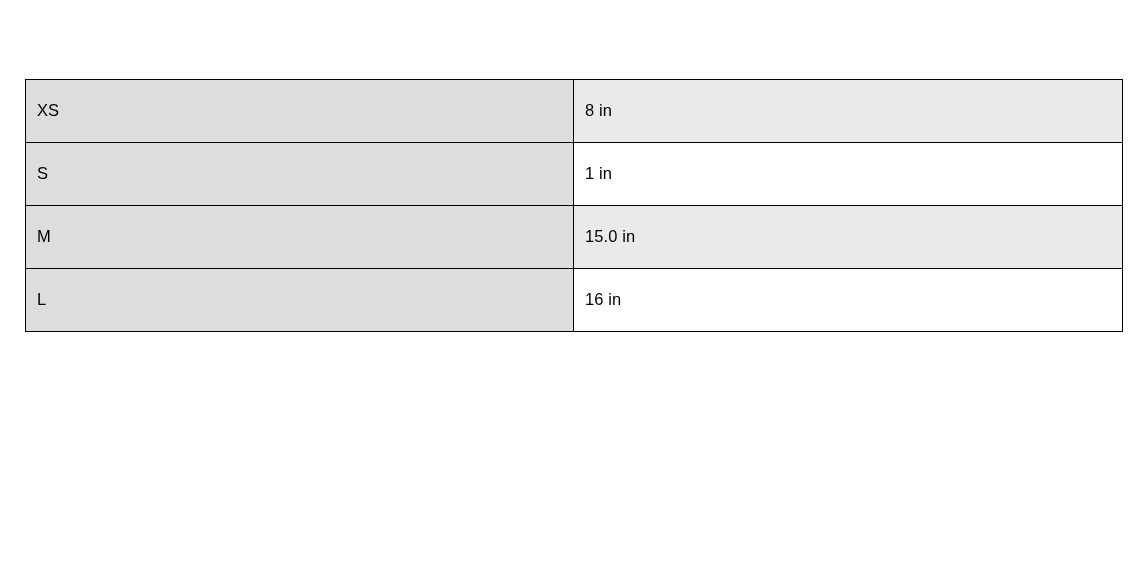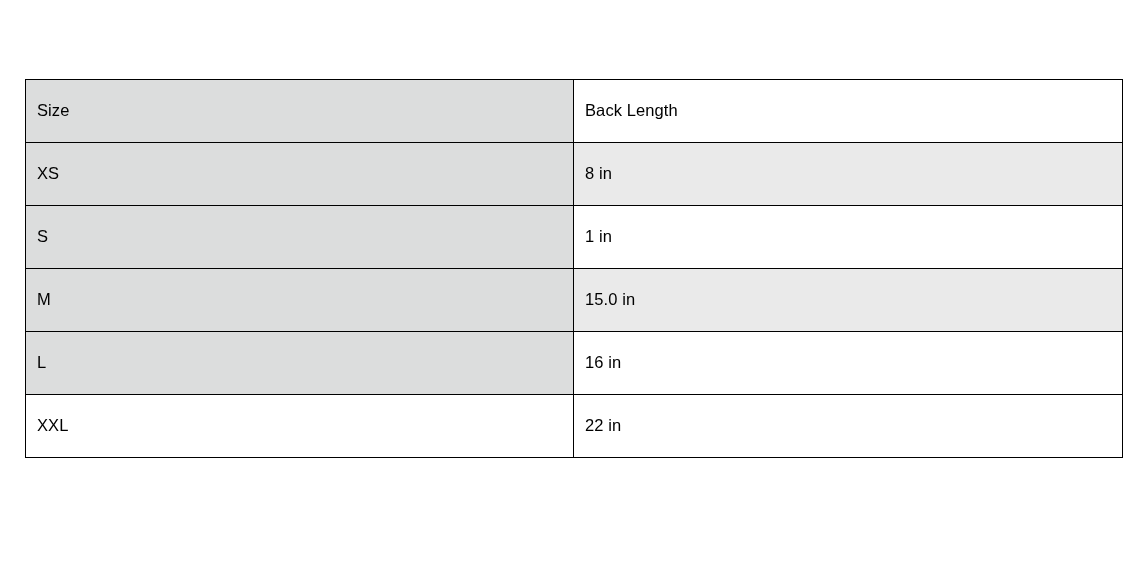--- a/index.html
+++ b/index.html
@@ -60,40 +60,32 @@
 <body>
 
 <div class="page">
   <div class="size-table-wrap">
     <table class="size-table">
       <colgroup>
         <col class="c1">
         <col class="c2">
       </colgroup>
       <tbody>
-        <tr class="row-head">
-          <td class="cell-size">Size</td>
-          <td class="cell-val">Back Length</td>
-        </tr>
         <tr class="shade-size shade-val">
           <td class="cell-size">XS</td>
           <td class="cell-val">8 in</td>
         </tr>
         <tr class="shade-size plain-val">
           <td class="cell-size">S</td>
           <td class="cell-val">1 in</td>
         </tr>
         <tr class="shade-size shade-val">
           <td class="cell-size">M</td>
           <td class="cell-val">15.0 in</td>
         </tr>
         <tr class="shade-size plain-val">
           <td class="cell-size">L</td>
           <td class="cell-val">16 in</td>
         </tr>
-        <tr class="plain-size plain-val">
-          <td class="cell-size">XXL</td>
-          <td class="cell-val">22 in</td>
-        </tr>
       </tbody>
     </table>
   </div>
 </div>
 
 </body></html>

